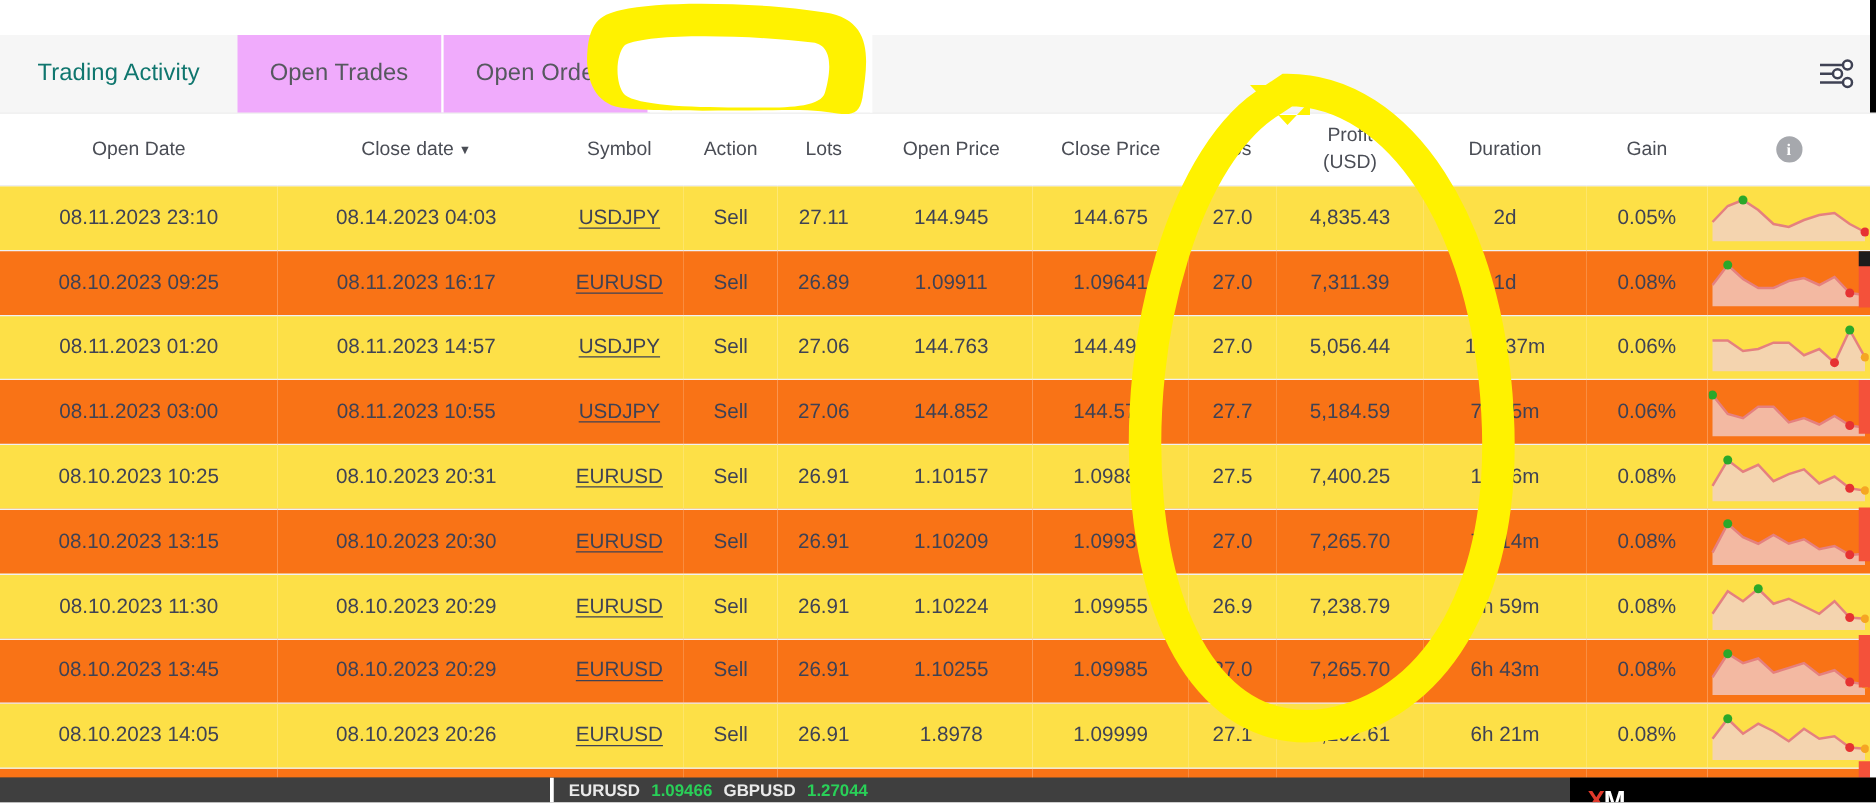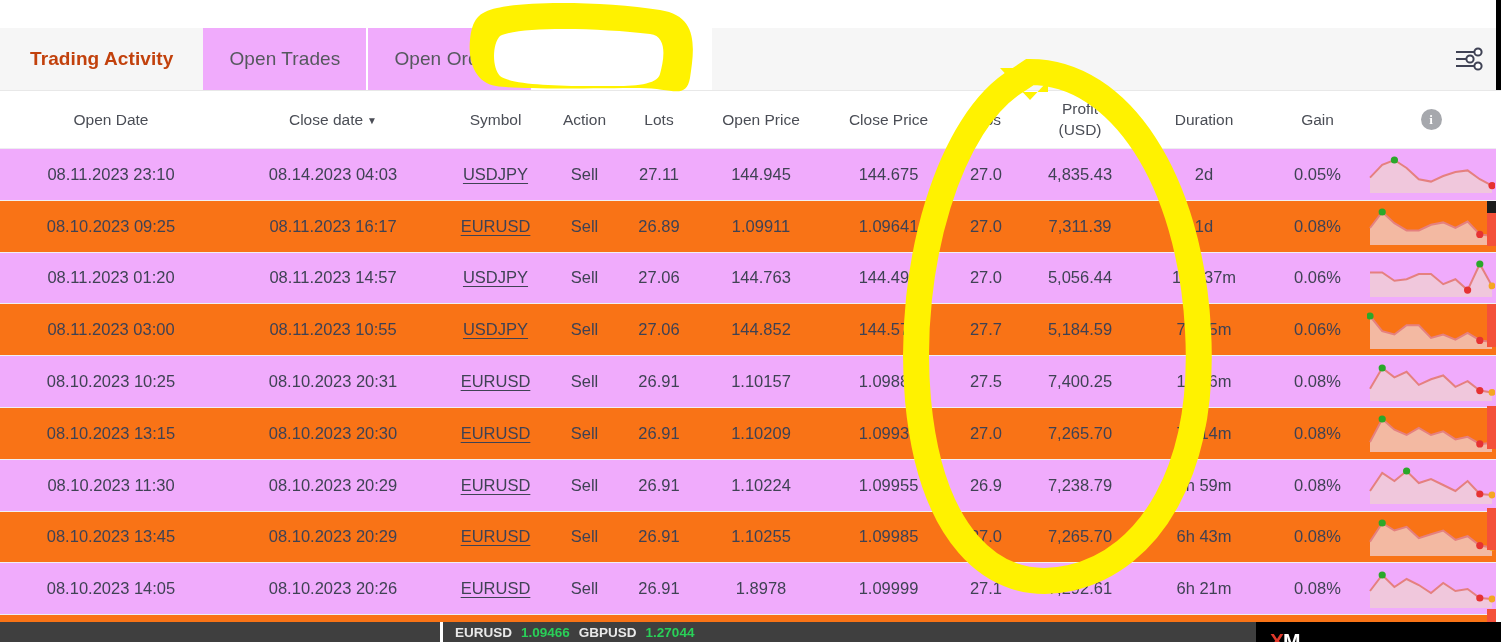--- a/index.html
+++ b/index.html
@@ -51,22 +51,22 @@
     font-size: 19px;
     color: #55585e;
     background: #f0abfc;
     border-right: 2px solid #ffffff;
     white-space: nowrap;
     cursor: pointer;
     letter-spacing: .1px;
   }
   .tab.first {
     background: #f6f6f6;
-    color: #c2410c;
-    font-weight: bold;
+    color: #0f766e;
+    font-weight: normal;
     padding: 0 30px;
     border-right: none;
   }
   .tab.active {
     background: #ffffff;
     color: #33363c;
   }
   .tab-spacer { flex: 1; background: #f6f6f6; }
   .settings-btn {
     width: 64px;
@@ -112,21 +112,21 @@
   table.grid td {
     font-size: 16.5px;
     color: #3f4254;
     height: 50.8px;
     padding: 0;
     text-align: center;
     vertical-align: middle;
     border-bottom: 1px solid #f0f0f3;
     white-space: nowrap;
   }
-  tr.alt td { background: #f0abfc; }
+  tr.alt td { background: #fde047; }
   tr.plain td { background: #f97316; }
 
   .sym {
     text-decoration: underline;
     text-underline-offset: 3px;
     cursor: pointer;
     color: #3f4254;
     margin-top: 24px;
   }
   .green { color: #1ba345; }

